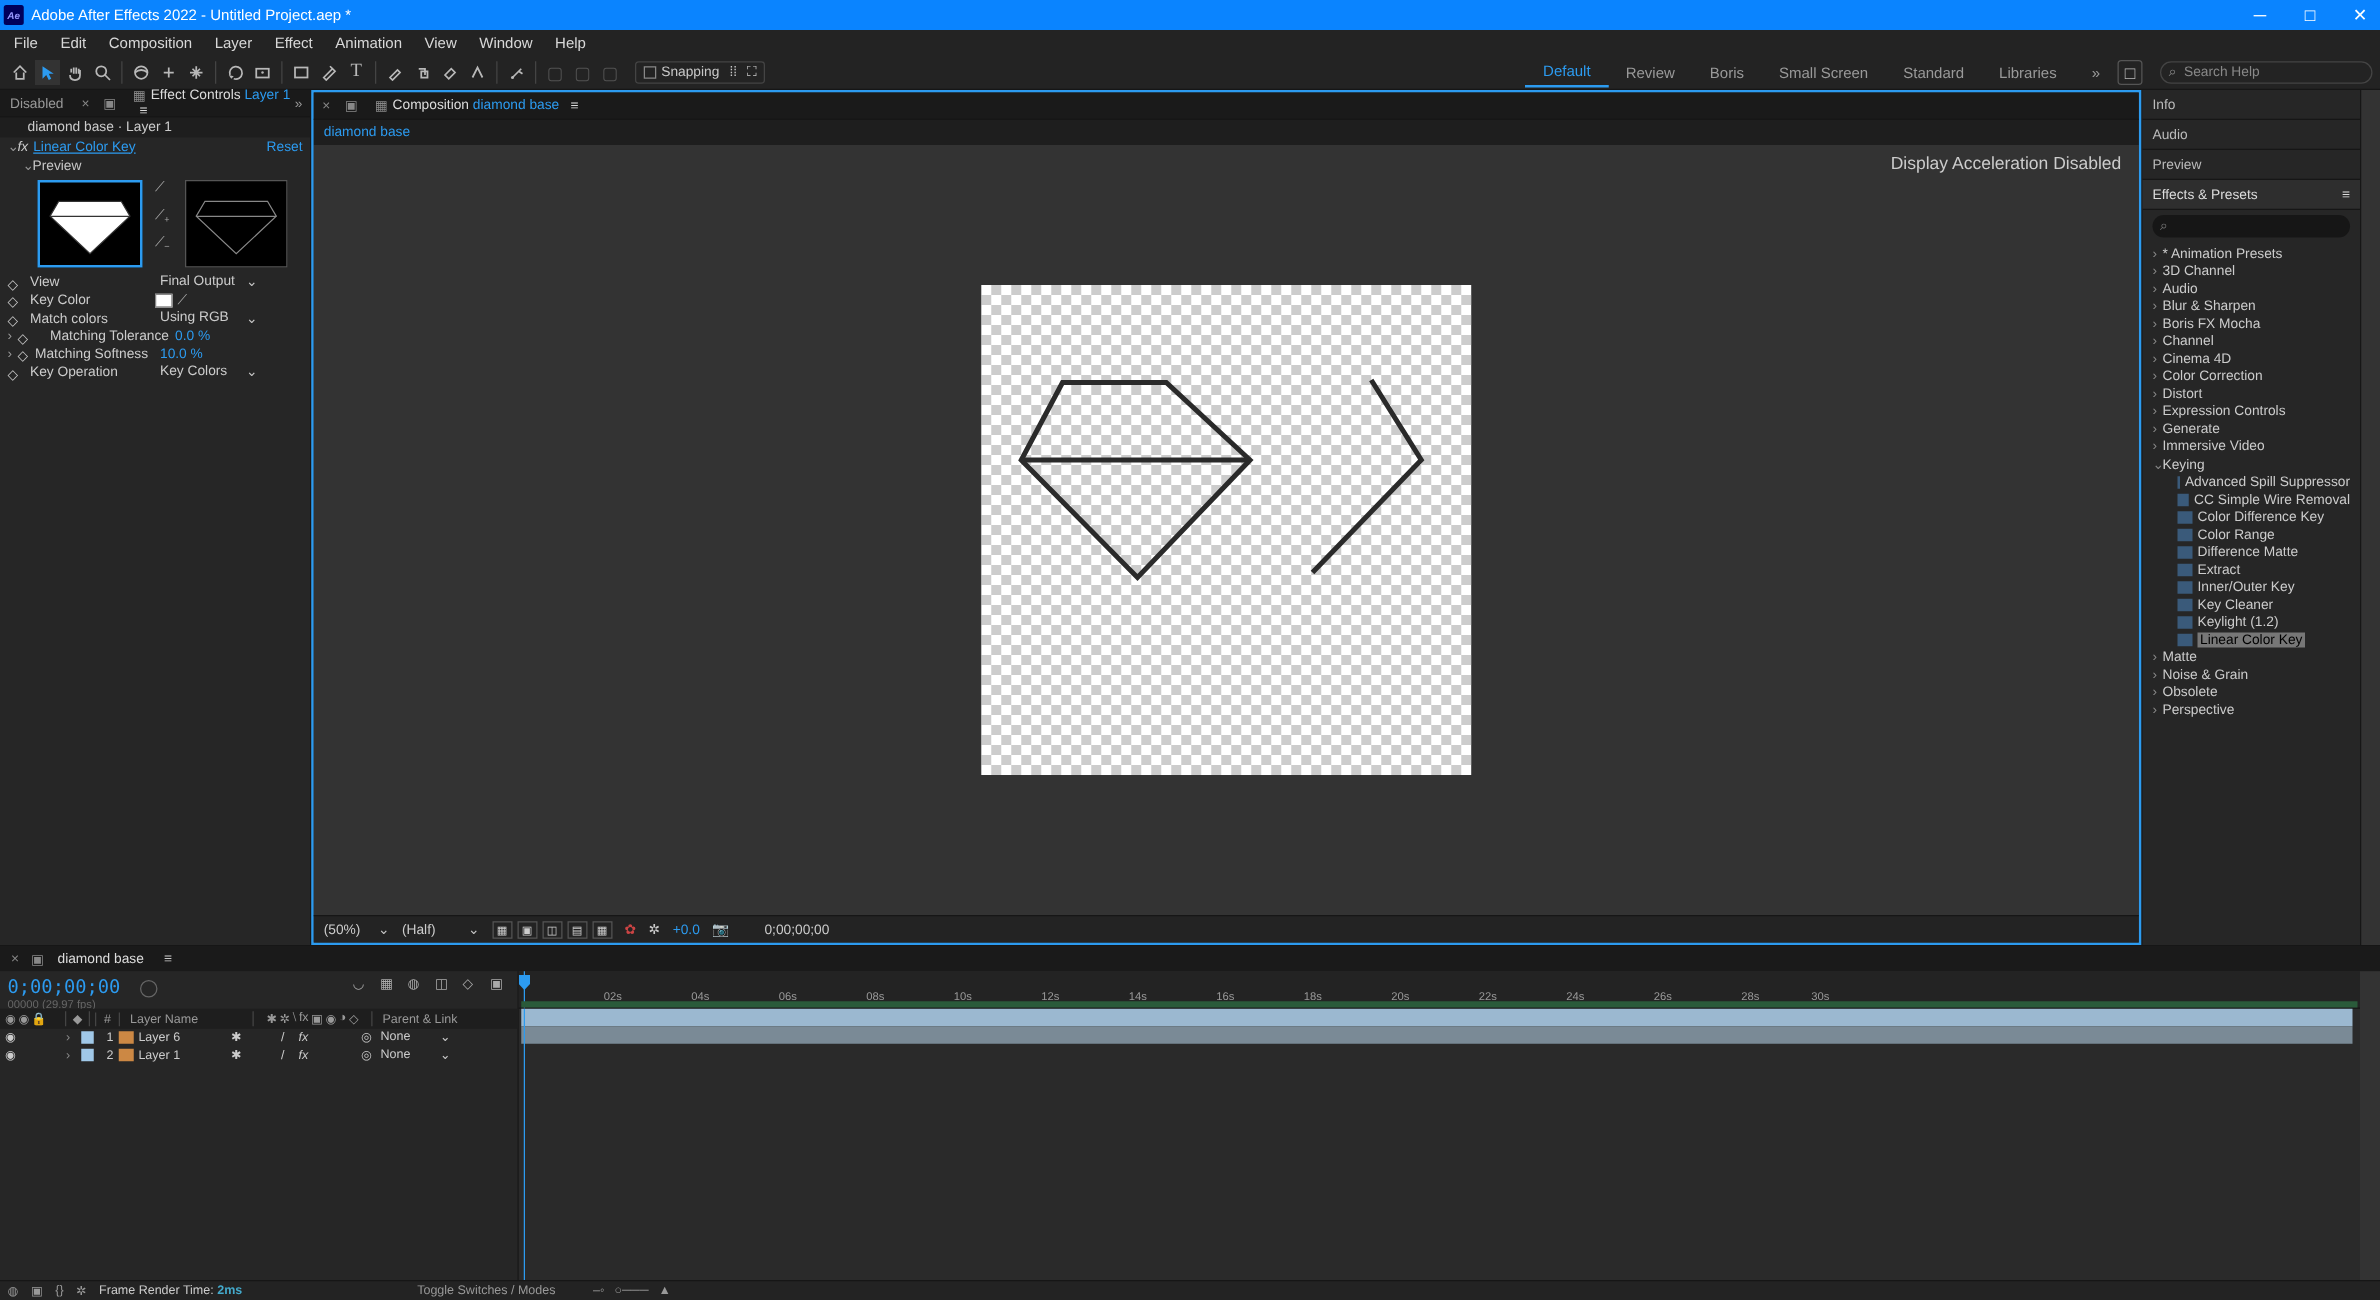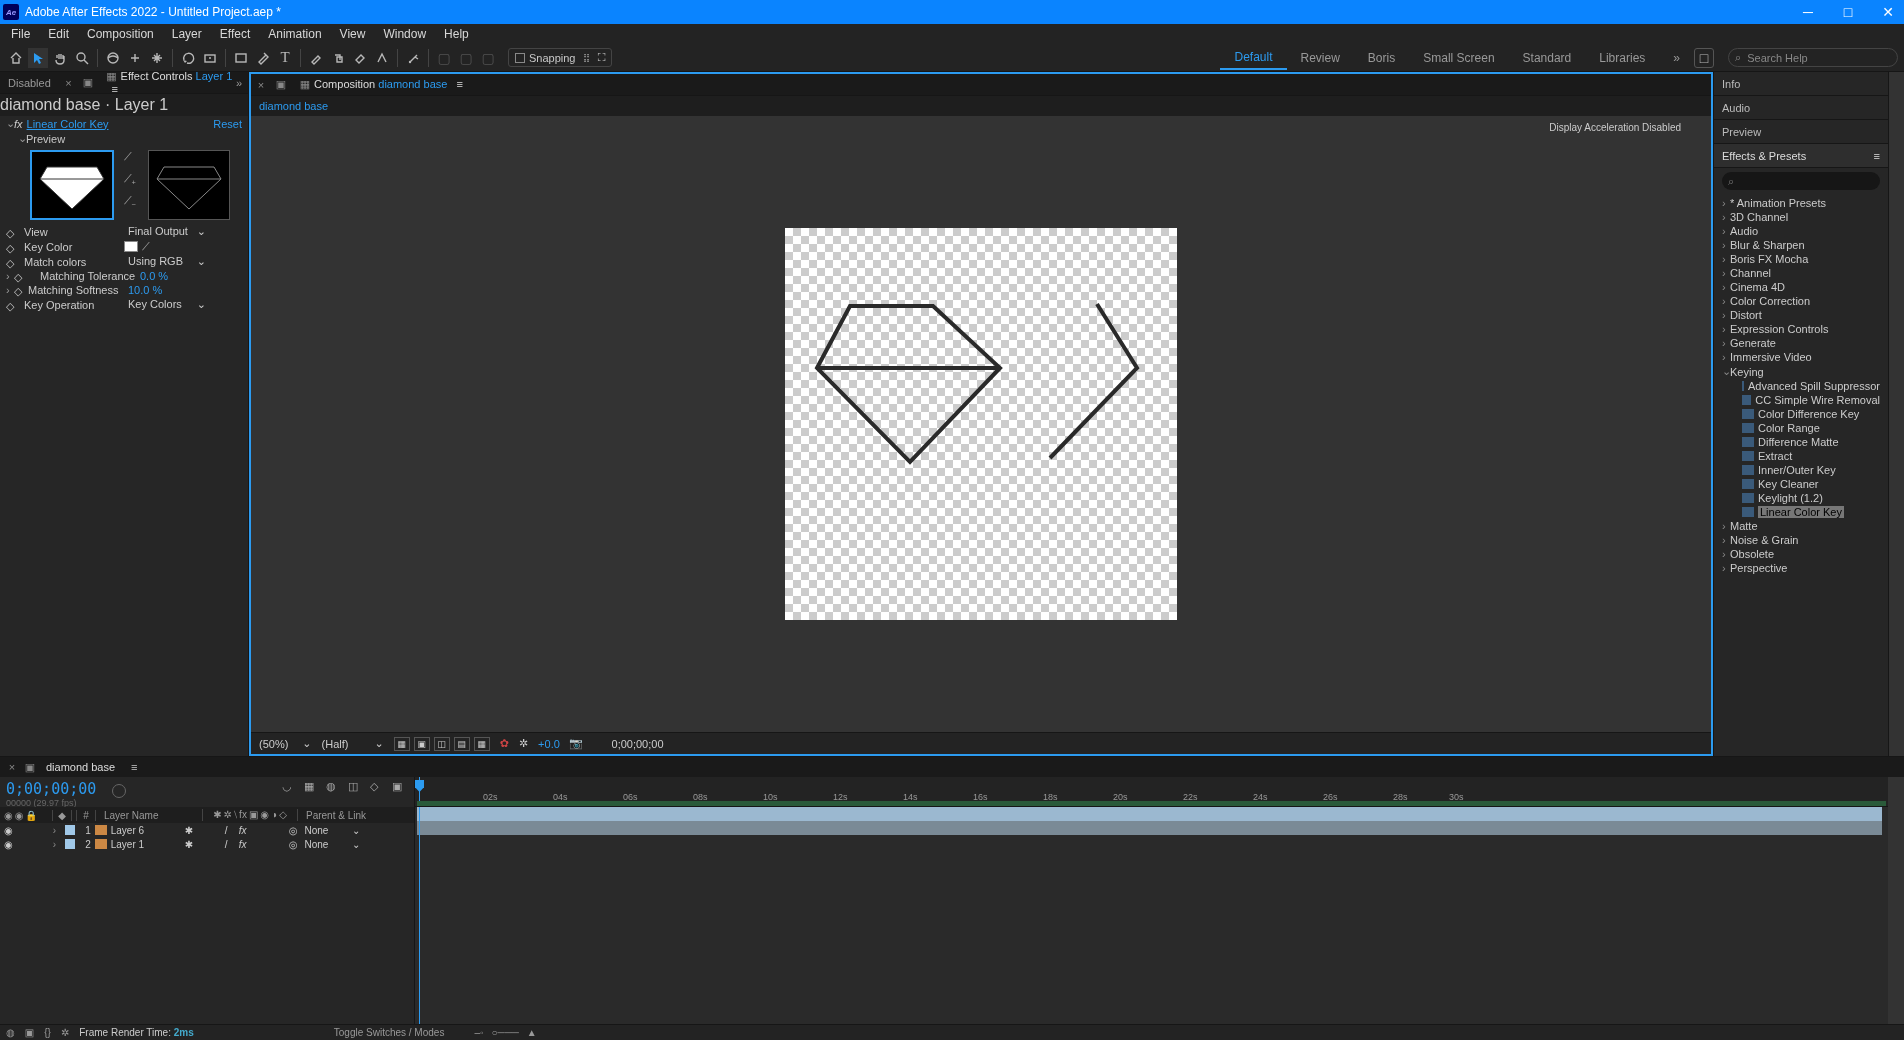--- a/index.html
+++ b/index.html
@@ -37,21 +37,21 @@
 
 
 .panel-tabs { height: 22px; background:#1a1a1a; display:flex; align-items:center; padding:0 4px; gap:8px; border-bottom:1px solid #161616; position:relative;}
 .panel-tab { color:#999; font-size:11px; padding:2px 4px;}
 .panel-tab.active { color:#ddd;}
 .panel-tab .linked { color:#2c9bf0;}
 .panel-close-arr { position:absolute; right:6px; color:#999;}
 .mini-icon { width:12px; height:12px; display:inline-flex; align-items:center; justify-content:center; color:#888;}
 
 
-.ec-head { background:#1e1e1e; padding:2px 0; font-size:16px; color:#ccc;}
+.ec-head { background:#1e1e1e; padding:2px 22px; font-size:11px; color:#ccc;}
 .ec-row { display:flex; align-items:center; padding:1px 6px; font-size:11px;}
 .ec-caret { width:8px; display:inline-block; color:#999;}
 .fx-label { color:#ccc; }
 .fx-name { color:#2c9bf0; text-decoration: underline; margin-left:4px;}
 .fx-reset { color:#2c9bf0; margin-left:auto;}
 .preview-row { display:flex; gap:6px; padding:4px 22px 4px 30px; align-items:flex-start;}
 .preview-box { width:86px; height:70px; background:#000; border:1px solid #555; display:flex; align-items:center; justify-content:center;}
 .preview-box.sel { border:2px solid #2c9bf0;}
 .eyedrops { display:flex; flex-direction:column; gap:8px; margin-left:4px;}
 .eyedrop { width:18px; height:14px; color:#aaa;}
@@ -59,21 +59,21 @@
 .prop-stop { width:10px; height:10px; display:inline-block; margin-right:4px;}
 .prop-label { color:#ccc; width:100px; margin-left:14px;}
 .prop-val { color:#2c9bf0;}
 .prop-dd { color:#ccc; width:86px; display:flex; justify-content:space-between; padding:0 4px;}
 .color-swatch { width:14px; height:11px; background:#fff; border:1px solid #888; display:inline-block;}
 
 
 .comp-flow-row { height:20px; background:#1e1e1e; display:flex; align-items:center; padding:0 8px;}
 .comp-name-link { color:#2c9bf0; font-size:11px;}
 .viewer-area { flex:1; background:#333; display:flex; align-items:center; justify-content:center; position:relative;}
-.accel-msg { position:absolute; top:6px; right:30px; color:#ccc; font-size:10px;}
+.accel-msg { position:absolute; top:6px; right:14px; color:#ccc; font-size:14px;}
 .canvas { width:392px; height:392px; background: repeating-conic-gradient(#ccc 0 25%, #fff 0 50%) 0 0/16px 16px; position:relative;}
 .canvas svg { position:absolute; inset:0;}
 .viewer-footer { height:22px; background:#232323; border-top:1px solid #161616; display:flex; align-items:center; padding:0 8px; gap:10px; font-size:11px; color:#ccc;}
 .vf-dd { display:flex; align-items:center; gap:4px;}
 .vf-icons { display:flex; gap:4px;}
 .vf-icon { width:16px; height:14px; border:1px solid #555; display:flex; align-items:center; justify-content:center; font-size:9px;}
 
 
 .right-sec-head { height:24px; display:flex; align-items:center; justify-content:space-between; padding:0 8px; background:#262626; border-bottom:1px solid #161616; font-size:11px; color:#bbb;}
 .right-sec-head.active { color:#ddd; background:#2e2e2e;gap:36px;}

